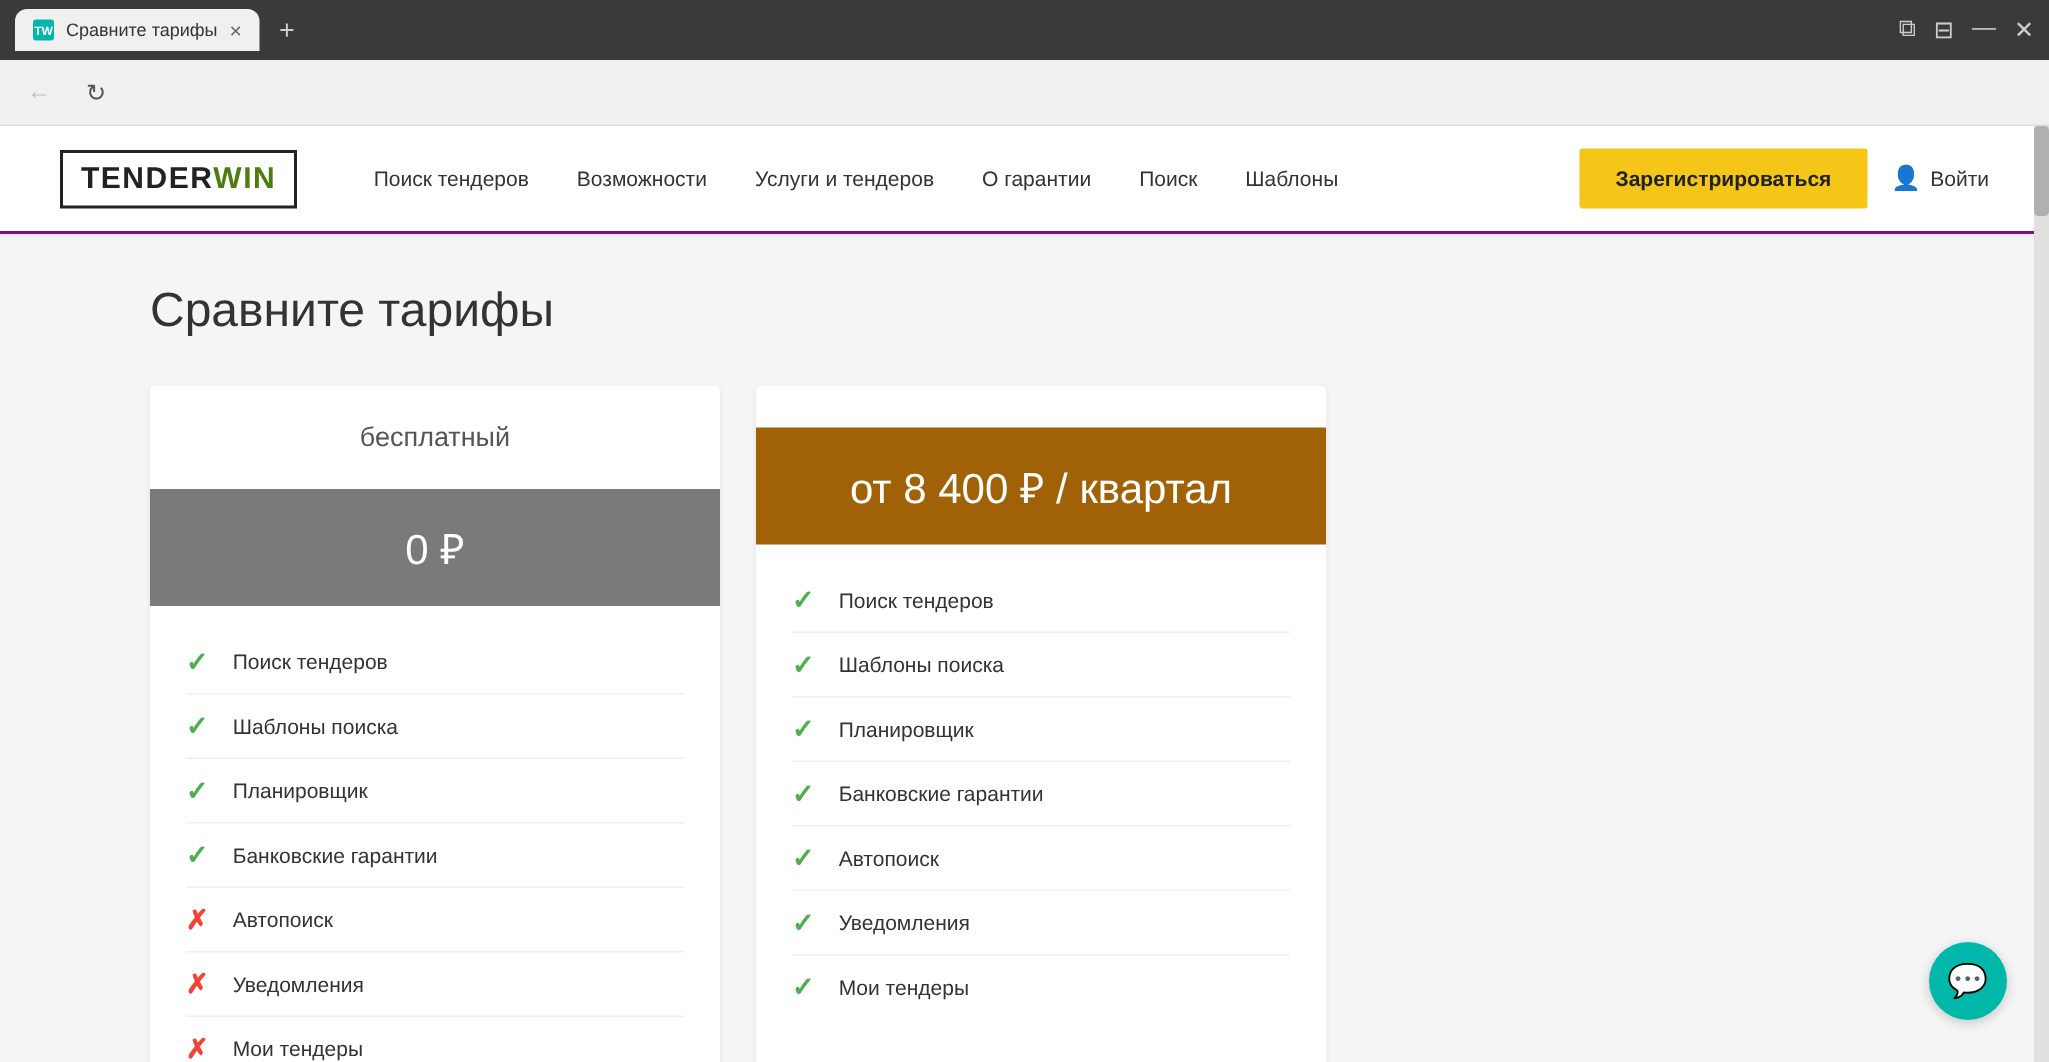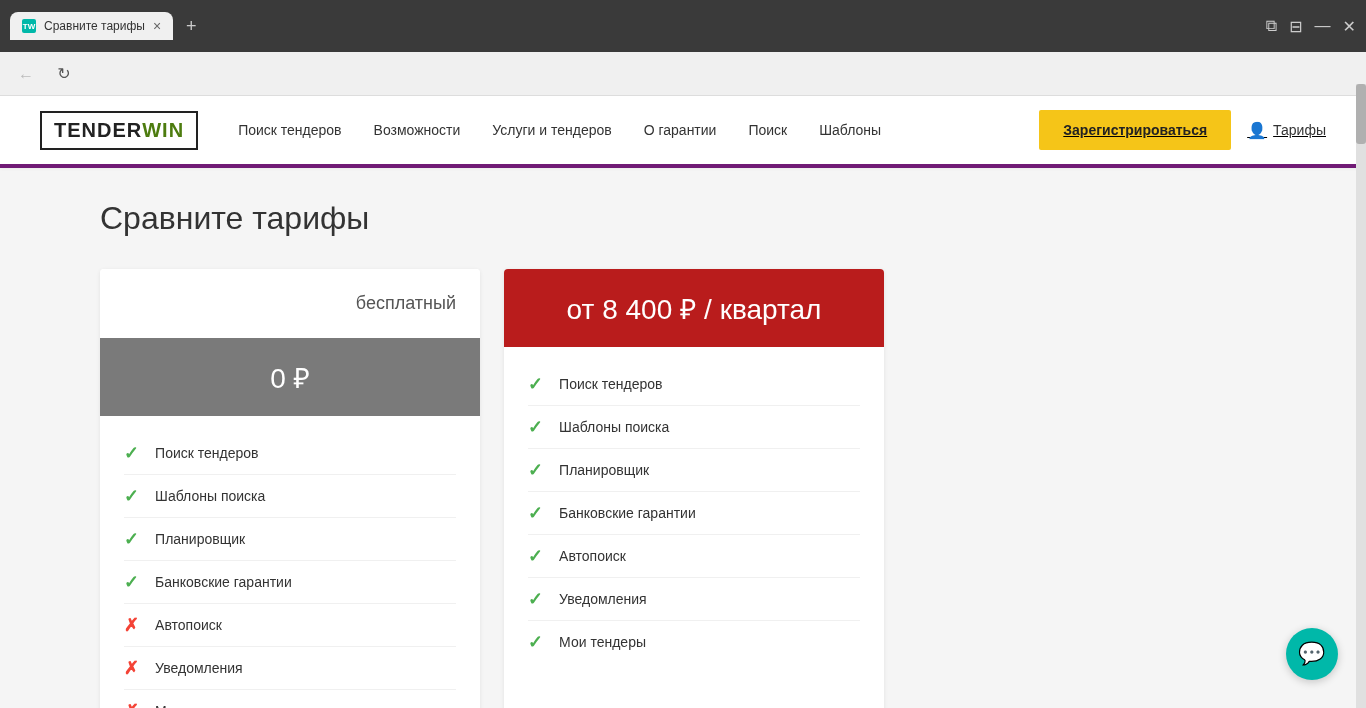--- a/index.html
+++ b/index.html
@@ -1,21 +1,21 @@
 <!DOCTYPE html>
 <html><head>
   <meta charset="utf-8">
   <style>
     * { box-sizing: border-box; margin: 0; padding: 0; }
     body { font-family: Arial, sans-serif; background: #f0f0f0; }
 
     
     .browser-chrome {
       background: #3a3a3a;
-      height: 52px;
+      height: 40px;
       display: flex;
       align-items: center;
       padding: 0 10px;
       gap: 8px;
     }
     .tab-bar {
       display: flex;
       align-items: center;
       gap: 4px;
       flex: 1;
@@ -121,22 +121,22 @@
       overflow: hidden;
     }
 
     
     .header {
       background: white;
       padding: 0 40px;
       height: 72px;
       display: flex;
       align-items: center;
-      gap: 0;
-      border-bottom: 4px solid #701a75;
+      gap: 11px;
+      border-bottom: 2px solid #701a75;
       box-shadow: 0 1px 3px rgba(0,0,0,0.05);
     }
     .logo {
       border: 2px solid #222;
       padding: 6px 12px;
       margin-right: 40px;
       display: flex;
       align-items: center;
       gap: 0;
       text-decoration: none;
@@ -162,21 +162,20 @@
     .nav-link {
       font-size: 14px;
       color: #333;
       text-decoration: none;
       cursor: pointer;
     }
     .nav-actions {
       display: flex;
       align-items: center;
       gap: 16px;
-      text-decoration: underline;
     }
     .btn-register {
       background: #f5c518;
       color: #222;
       border: none;
       padding: 12px 24px;
       font-size: 14px;
       font-weight: 600;
       cursor: pointer;
       border-radius: 2px;
@@ -214,37 +213,38 @@
     .pricing-card {
       background: white;
       border-radius: 4px;
       overflow: hidden;
       flex: 1;
       max-width: 380px;
       box-shadow: 0 1px 4px rgba(0,0,0,0.08);
     }
     .card-header {
       padding: 24px;
-      text-align: right;
+      text-align: center;
       font-size: 18px;
       color: #555;
       background: white;
     }
     .card-price {
       padding: 20px 24px;
       text-align: center;
       font-size: 28px;
       font-weight: 400;
       color: white;
     }
     .card-price.free {
       background: #7a7a7a;
     }
     .card-price.team {
-      background: #b91c1c;
+      background: #a16207;
+      margin-top: 28px;
     }
     .features-list {
       padding: 16px 24px;
       list-style: none;
     }
     .feature-item {
       display: flex;
       align-items: center;
       gap: 16px;
       padding: 10px 0;
@@ -329,21 +329,21 @@
       <a class="nav-link">Возможности</a>
       <a class="nav-link">Услуги и тендеров</a>
       <a class="nav-link">О гарантии</a>
       <a class="nav-link">Поиск</a>
       <a class="nav-link">Шаблоны</a>
     </nav>
     <div class="nav-actions">
       <button class="btn-register">Зарегистрироваться</button>
       <button class="btn-login">
         <span class="user-icon">👤</span>
-        <span>Тарифы</span>
+        <span>Войти</span>
       </button>
     </div>
   </div>
 
   <div class="main">
     <h1 class="page-title">Сравните тарифы</h1>
 
     <div class="pricing-grid">
 
       <div class="pricing-card">

